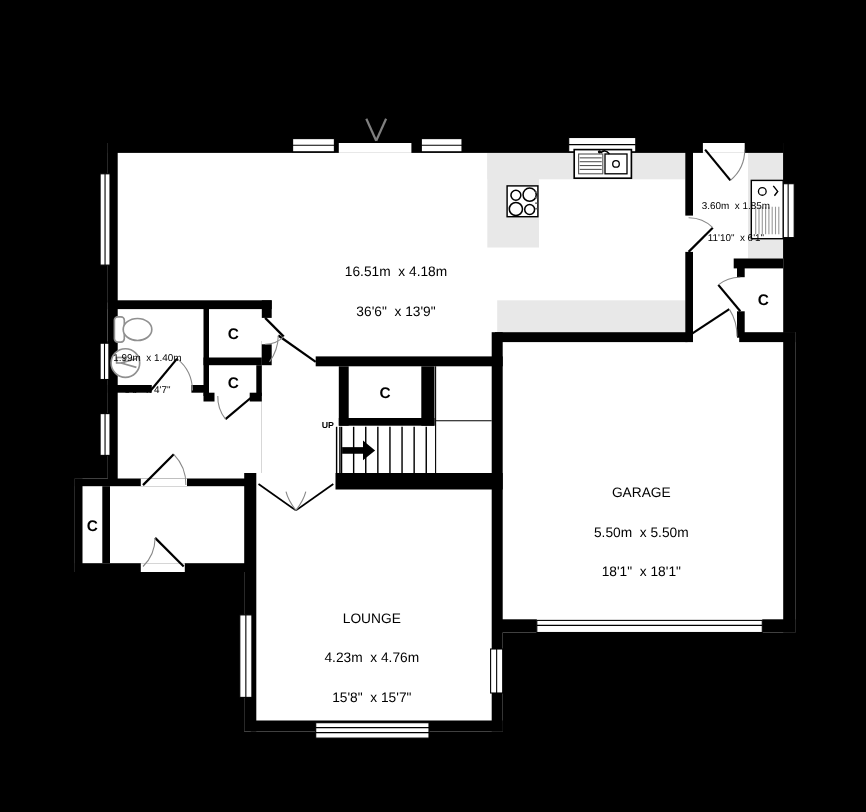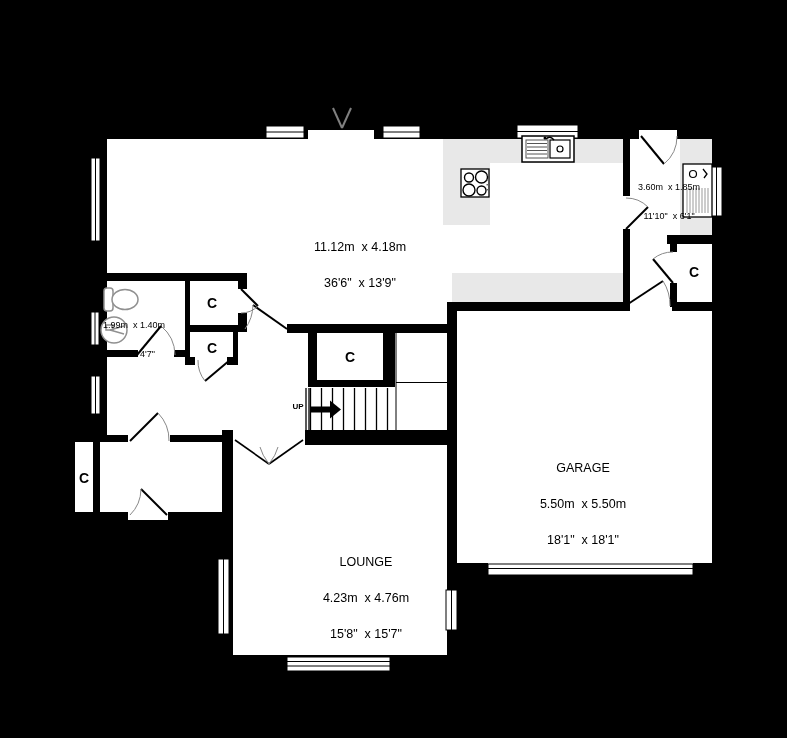--- a/index.html
+++ b/index.html
@@ -262,47 +262,47 @@
       <line x1="696" y1="188" x2="696" y2="213"></line>
       <line x1="699" y1="188" x2="699" y2="213"></line>
       <line x1="702" y1="188" x2="702" y2="213"></line>
       <line x1="705" y1="188" x2="705" y2="213"></line>
       <line x1="708" y1="188" x2="708" y2="213"></line>
     </g>
   </g>
 </svg>
 
   <div class="lbl lbl-big" style="left:360px;top:217px;">
-    <div>11.12m  x 4.18m</div>
+    <div>16.51m  x 4.18m</div>
     <div>36'6"  x 13'9"</div>
   </div>
 
   <div class="lbl lbl-small" style="left:669px;top:164px;">
     <div>3.60m  x 1.85m</div>
     <div>11'10"  x 6'1"</div>
   </div>
 
   <div class="lbl lbl-small" style="left:134px;top:302px;">
     <div>1.99m  x 1.40m</div>
     <div>6'6"  x 4'7"</div>
   </div>
 
-  <div class="lbl lbl-big" style="left:583px;top:438px;">
+  <div class="lbl lbl-big" style="left:583px;top:418px;">
     <div>GARAGE</div>
     <div>5.50m  x 5.50m</div>
     <div>18'1"  x 18'1"</div>
   </div>
 
-  <div class="lbl lbl-big" style="left:338px;top:532px;margin-left:28px;">
+  <div class="lbl lbl-big" style="left:338px;top:532px;">
     <div>LOUNGE</div>
     <div>4.23m  x 4.76m</div>
     <div>15'8"  x 15'7"</div>
   </div>
 
   <div class="c-lbl" style="left:212px;top:303px;">C</div>
   <div class="c-lbl" style="left:212px;top:348px;">C</div>
   <div class="c-lbl" style="left:350px;top:357px;">C</div>
   <div class="c-lbl" style="left:694px;top:272px;">C</div>
   <div class="c-lbl" style="left:84px;top:478px;">C</div>
 
-  <div class="up-lbl" style="left:298px;top:406px;">UP</div>
+  <div class="up-lbl" style="left:298px;top:387px;">UP</div>
 
 </div>
 
 </body></html>

